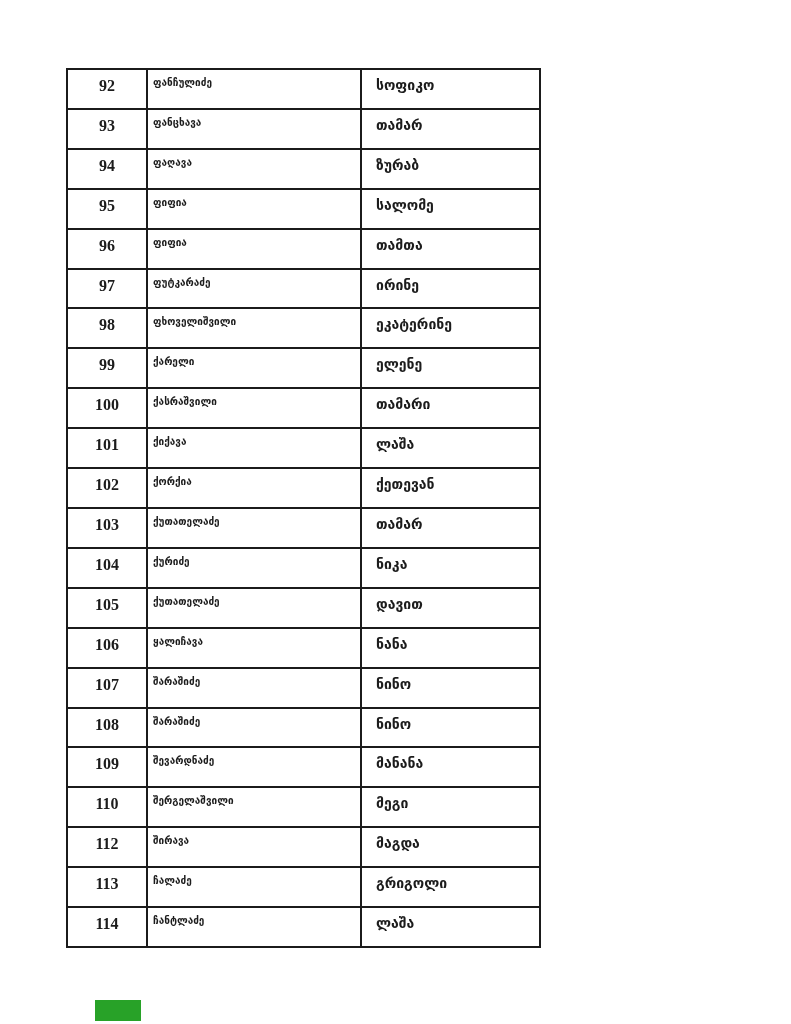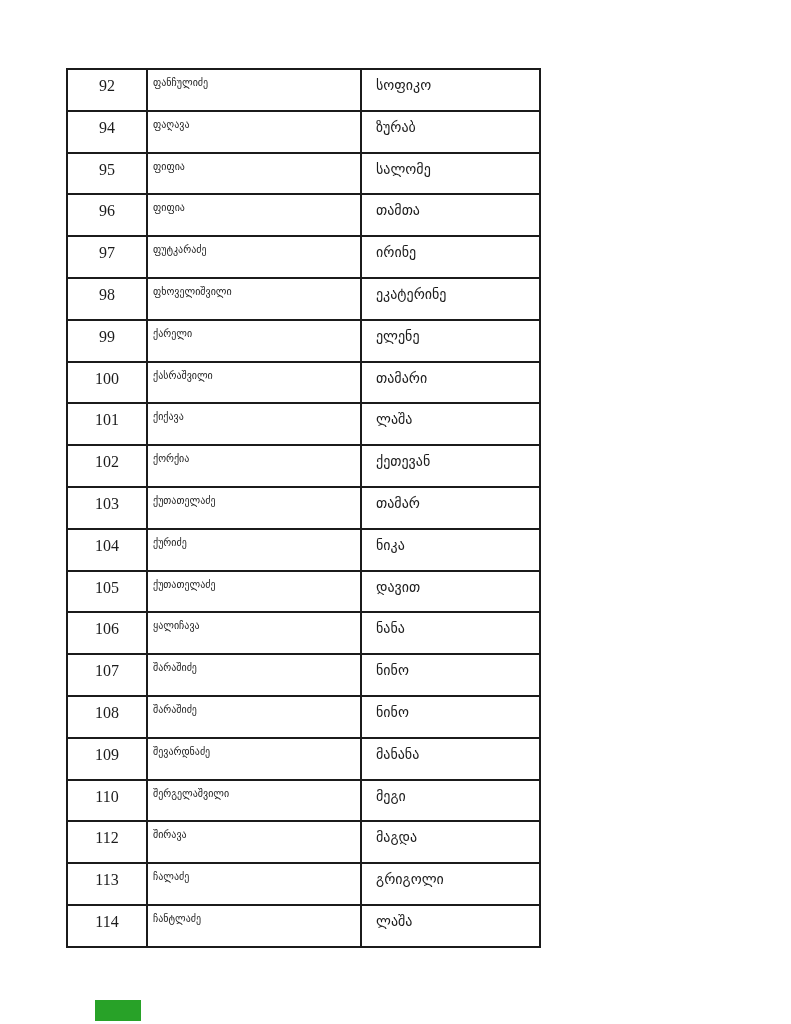--- a/index.html
+++ b/index.html
@@ -11,20 +11,21 @@
     height: 1024px;
     background: #ffffff;
     font-family: "DejaVu Sans", sans-serif;
     overflow: hidden;
   }
   .page {
     position: relative;
     width: 791px;
     height: 1024px;
     background: #ffffff;
+    font-weight: bold;
   }
   table.roster {
     position: absolute;
     left: 66px;
     top: 68px;
     width: 442px;
     height: 880px;
     border-collapse: collapse;
     table-layout: fixed;
   }
@@ -66,20 +67,25 @@
 <body>
 
 <div class="page">
 
   <table class="roster">
     <tbody>
         <tr>
           <td class="cell-number">92</td>
           <td class="cell-surname">ფანჩულიძე</td>
           <td class="cell-firstname">სოფიკო</td>
+        </tr>
+        <tr>
+          <td class="cell-number">93</td>
+          <td class="cell-surname">ფანცხავა</td>
+          <td class="cell-firstname">თამარ</td>
         </tr>
         <tr>
           <td class="cell-number">94</td>
           <td class="cell-surname">ფაღავა</td>
           <td class="cell-firstname">ზურაბ</td>
         </tr>
         <tr>
           <td class="cell-number">95</td>
           <td class="cell-surname">ფიფია</td>
           <td class="cell-firstname">სალომე</td>

